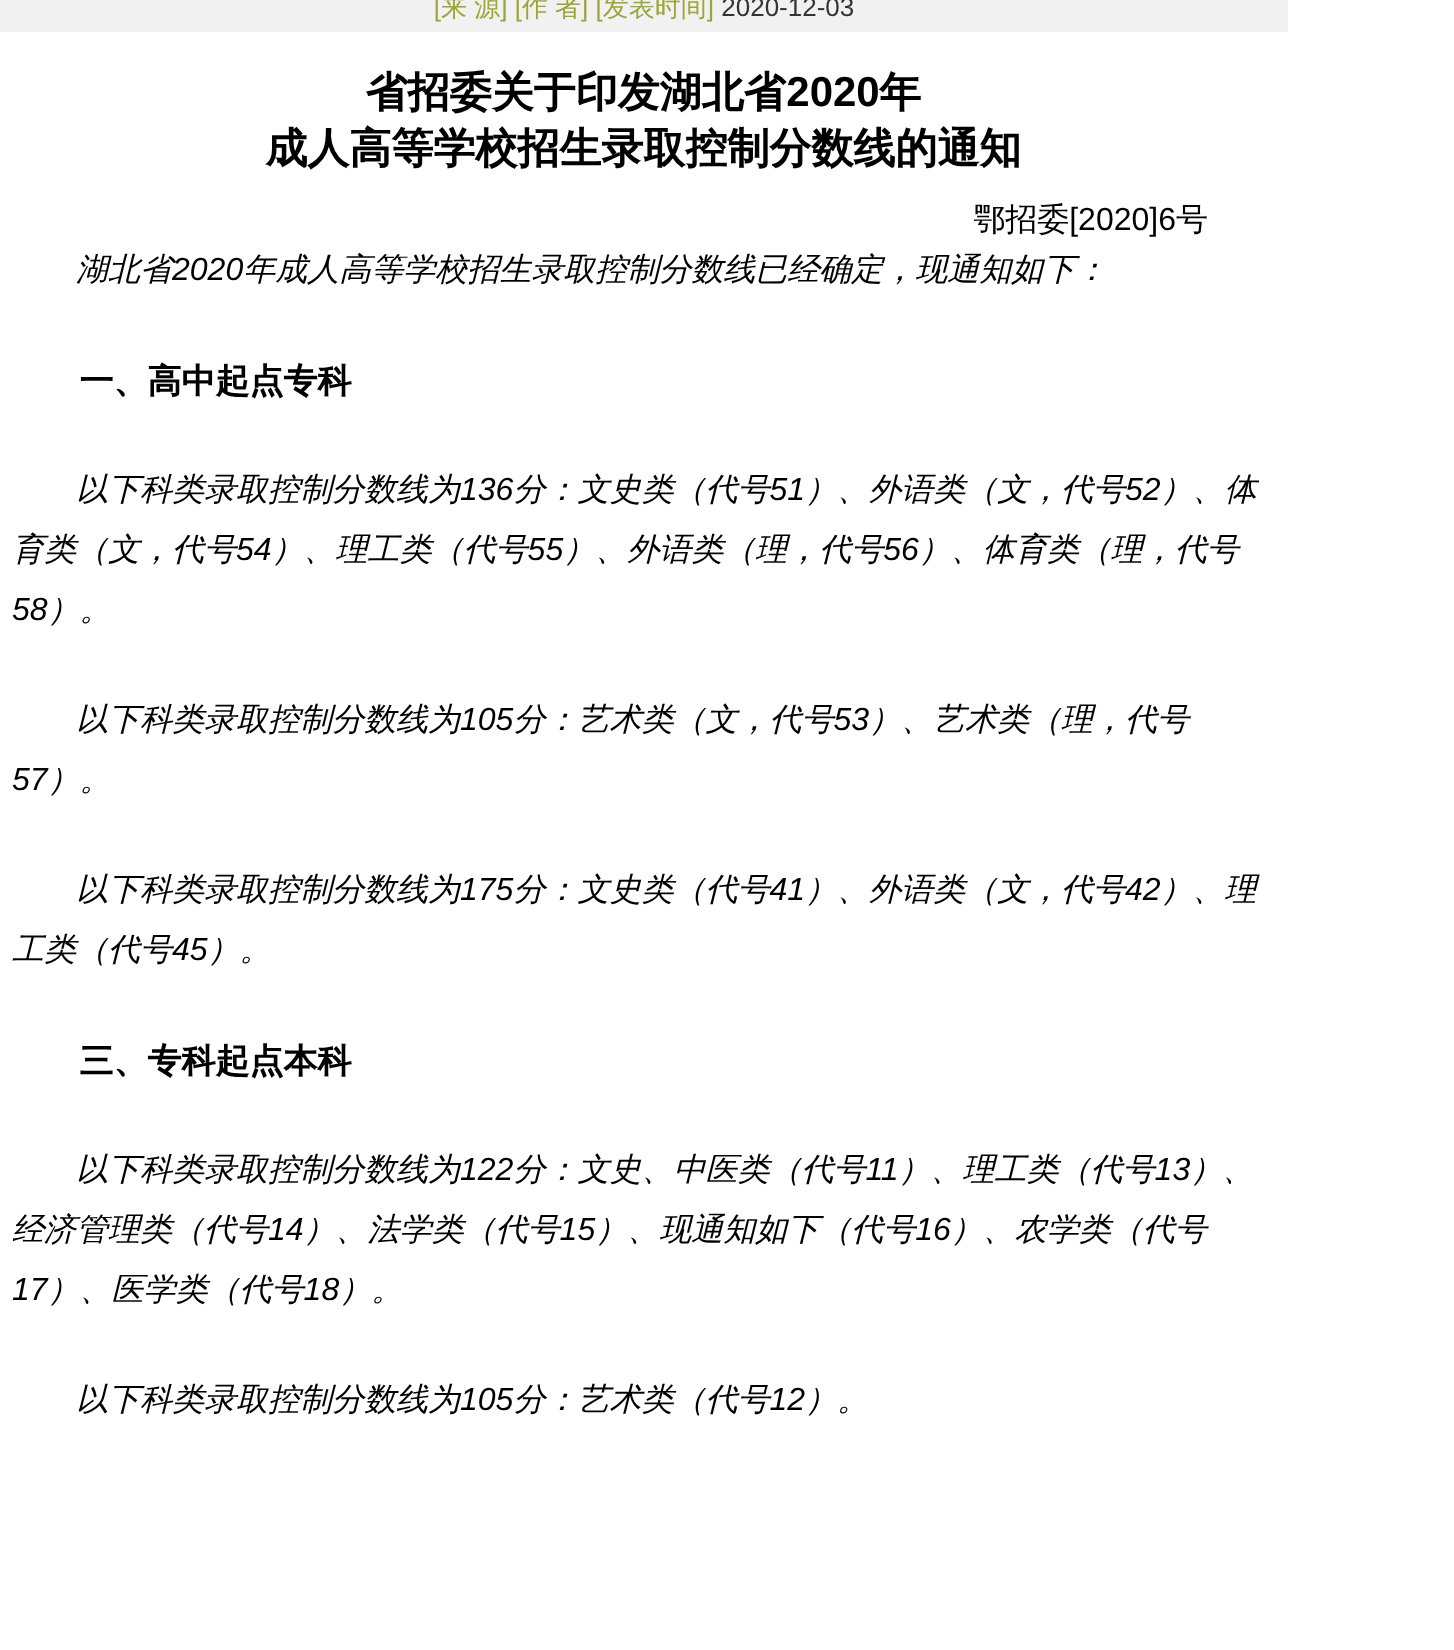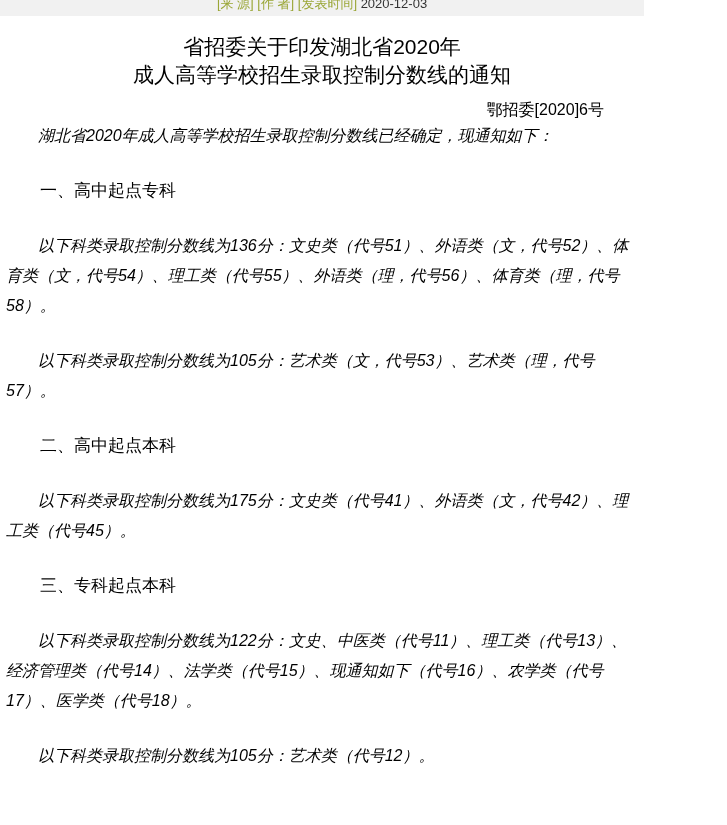--- a/index.html
+++ b/index.html
@@ -32,21 +32,21 @@
     font-size: 13px;
     white-space: nowrap;
   }
   .meta-labels { color: #9aa636; }
   .meta-date { color: #333333; }
   
   .title-block {
     margin-top: 17px;
     text-align: center;
     color: #000000;
-    font-weight: normal;
+    font-weight: bold;
     font-size: 21px;
     line-height: 28px;
   }
   
   .doc-number {
     margin-top: 11px;
     text-align: right;
     padding-right: 40px;
     font-size: 16px;
     color: #000000;
@@ -55,21 +55,21 @@
   .content {
     padding: 0 6px;
     color: #000000;
     font-size: 16px;
     line-height: 30px;
   }
   .content p { margin: 0 0 25px 0; }
   .salutation { margin-top: 33px !important; }
   .indent { text-indent: 2em; font-style: italic; }
   .section-heading {
-    font-weight: normal;
+    font-weight: bold;
     font-size: 17px;
     text-indent: 2em;
     margin: 0 0 25px 0;
     line-height: 30px;
   }
 </style>
 </head>
 <body>
 
 <div class="page">
@@ -90,21 +90,20 @@
 
   <div class="content">
 
 
     <p class="indent">湖北省2020年成人高等学校招生录取控制分数线已经确定，现通知如下：</p>
 
     <p class="section-heading">一、高中起点专科</p>
     <p class="indent">以下科类录取控制分数线为136分：文史类（代号51）、外语类（文，代号52）、体育类（文，代号54）、理工类（代号55）、外语类（理，代号56）、体育类（理，代号58）。</p>
     <p class="indent">以下科类录取控制分数线为105分：艺术类（文，代号53）、艺术类（理，代号57）。</p>
 
-    <p class="section-heading">二、高中起点本科</p>
     <p class="indent">以下科类录取控制分数线为175分：文史类（代号41）、外语类（文，代号42）、理工类（代号45）。</p>
 
     <p class="section-heading">三、专科起点本科</p>
     <p class="indent">以下科类录取控制分数线为122分：文史、中医类（代号11）、理工类（代号13）、经济管理类（代号14）、法学类（代号15）、现通知如下（代号16）、农学类（代号17）、医学类（代号18）。</p>
     <p class="indent">以下科类录取控制分数线为105分：艺术类（代号12）。</p>
 
   </div>
 </div>
 
 </body></html>

